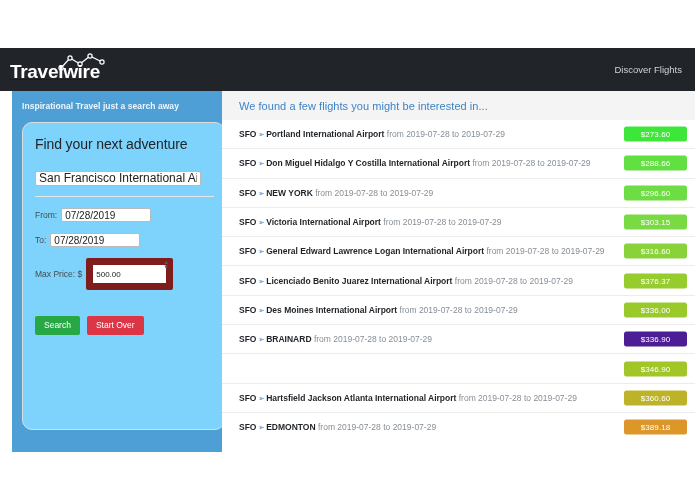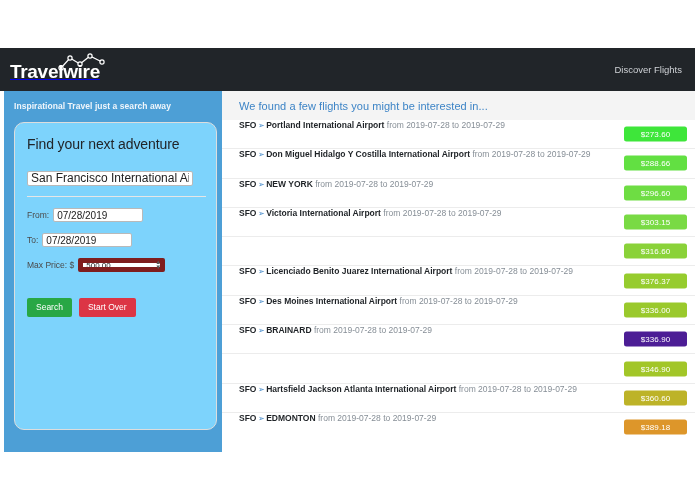--- a/index.html
+++ b/index.html
@@ -71,21 +71,21 @@
   .nav-link {
     font-size: 9.5px;
     color: #cfd2d6;
     text-decoration: none;
     white-space: nowrap;
   }
 
   
   .left-panel {
     position: absolute;
-    left: 4px; top: 91px;
+    left: 12px; top: 91px;
     width: 222px;
     height: 361px;
     background: #4d9fd6;
   }
 
   .tagline {
     font-size: 8.5px;
     font-weight: bold;
     color: #f0f6fb;
     padding: 10px 0 0 10px;
@@ -160,22 +160,22 @@
     background: #ffffff;
     outline: none;
   }
 
   .price-wrap {
     position: relative;
     display: inline-block;
   }
   .price-input {
     width: 87px;
-    height: 14px;
-    border: 5px solid #7f1d1d;
+    height: 32px;
+    border: 7px solid #7f1d1d;
     border-radius: 2px;
     font-size: 8px;
     font-family: "Liberation Sans", sans-serif;
     color: #222222;
     padding: 0 12px 0 3px;
     background: #ffffff;
     outline: none;
   }
   .spinner {
     position: absolute;
@@ -232,20 +232,21 @@
     color: #3d84c6;
     letter-spacing: 0.05px;
   }
 
   .flight-row {
     position: relative;
     height: 29.3px;
     background: #ffffff;
     border-bottom: 1px solid #ececec;
     display: flex;
+    align-items: center;
     padding-left: 17px;
     padding-right: 8px;
   }
 
   .flight-text {
     font-size: 8.5px;
     color: #6c757d;
     white-space: nowrap;
     overflow: hidden;
   }
@@ -371,20 +372,21 @@
         </div>
         <div class="flight-row">
           <span class="flight-text"><span class="origin">SFO</span><span class="arrow">➢</span><span class="dest">NEW YORK</span><span class="when"> from 2019-07-28 to 2019-07-29</span></span>
           <span class="price-badge" style="background: rgb(110, 221, 67);">$296.60</span>
         </div>
         <div class="flight-row">
           <span class="flight-text"><span class="origin">SFO</span><span class="arrow">➢</span><span class="dest">Victoria International Airport</span><span class="when"> from 2019-07-28 to 2019-07-29</span></span>
           <span class="price-badge" style="background: rgb(121, 218, 68);">$303.15</span>
         </div>
         <div class="flight-row">
+          <span class="flight-text"><span class="origin">SFO</span><span class="arrow">➢</span><span class="dest">General Edward Lawrence Logan International Airport</span><span class="when"> from 2019-07-28 to 2019-07-29</span></span>
           <span class="price-badge" style="background: rgb(138, 210, 57);">$316.60</span>
         </div>
         <div class="flight-row">
           <span class="flight-text"><span class="origin">SFO</span><span class="arrow">➢</span><span class="dest">Licenciado Benito Juarez International Airport</span><span class="when"> from 2019-07-28 to 2019-07-29</span></span>
           <span class="price-badge" style="background: rgb(150, 204, 46);">$376.37</span>
         </div>
         <div class="flight-row">
           <span class="flight-text"><span class="origin">SFO</span><span class="arrow">➢</span><span class="dest">Des Moines International Airport</span><span class="when"> from 2019-07-28 to 2019-07-29</span></span>
           <span class="price-badge" style="background: rgb(154, 201, 44);">$336.00</span>
         </div>

